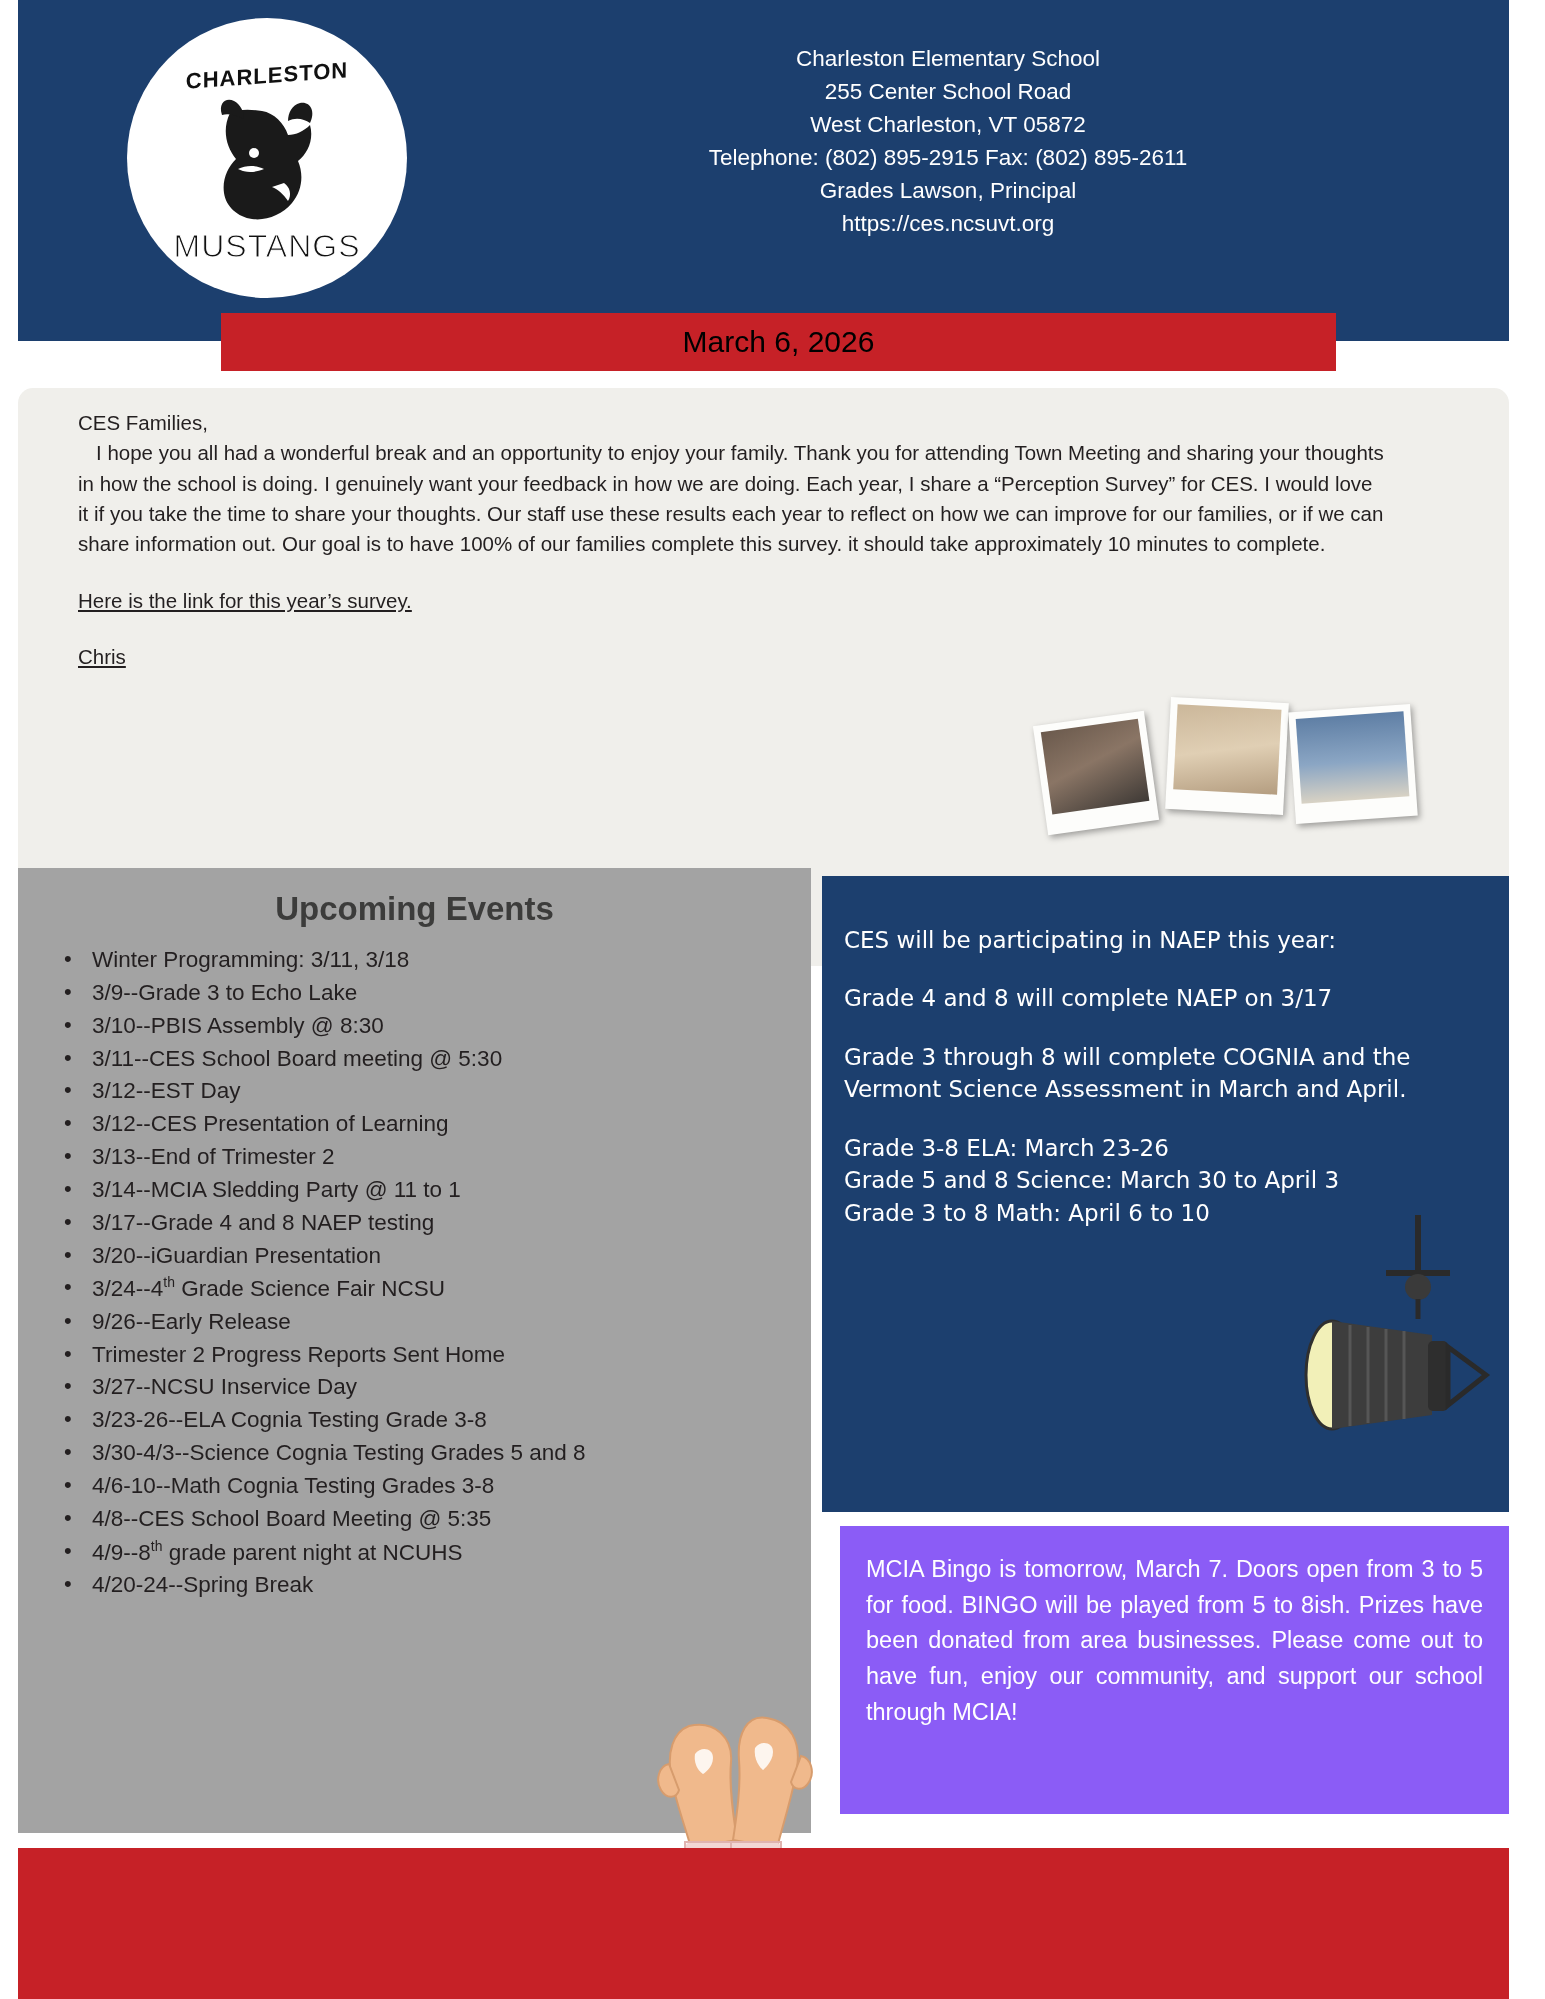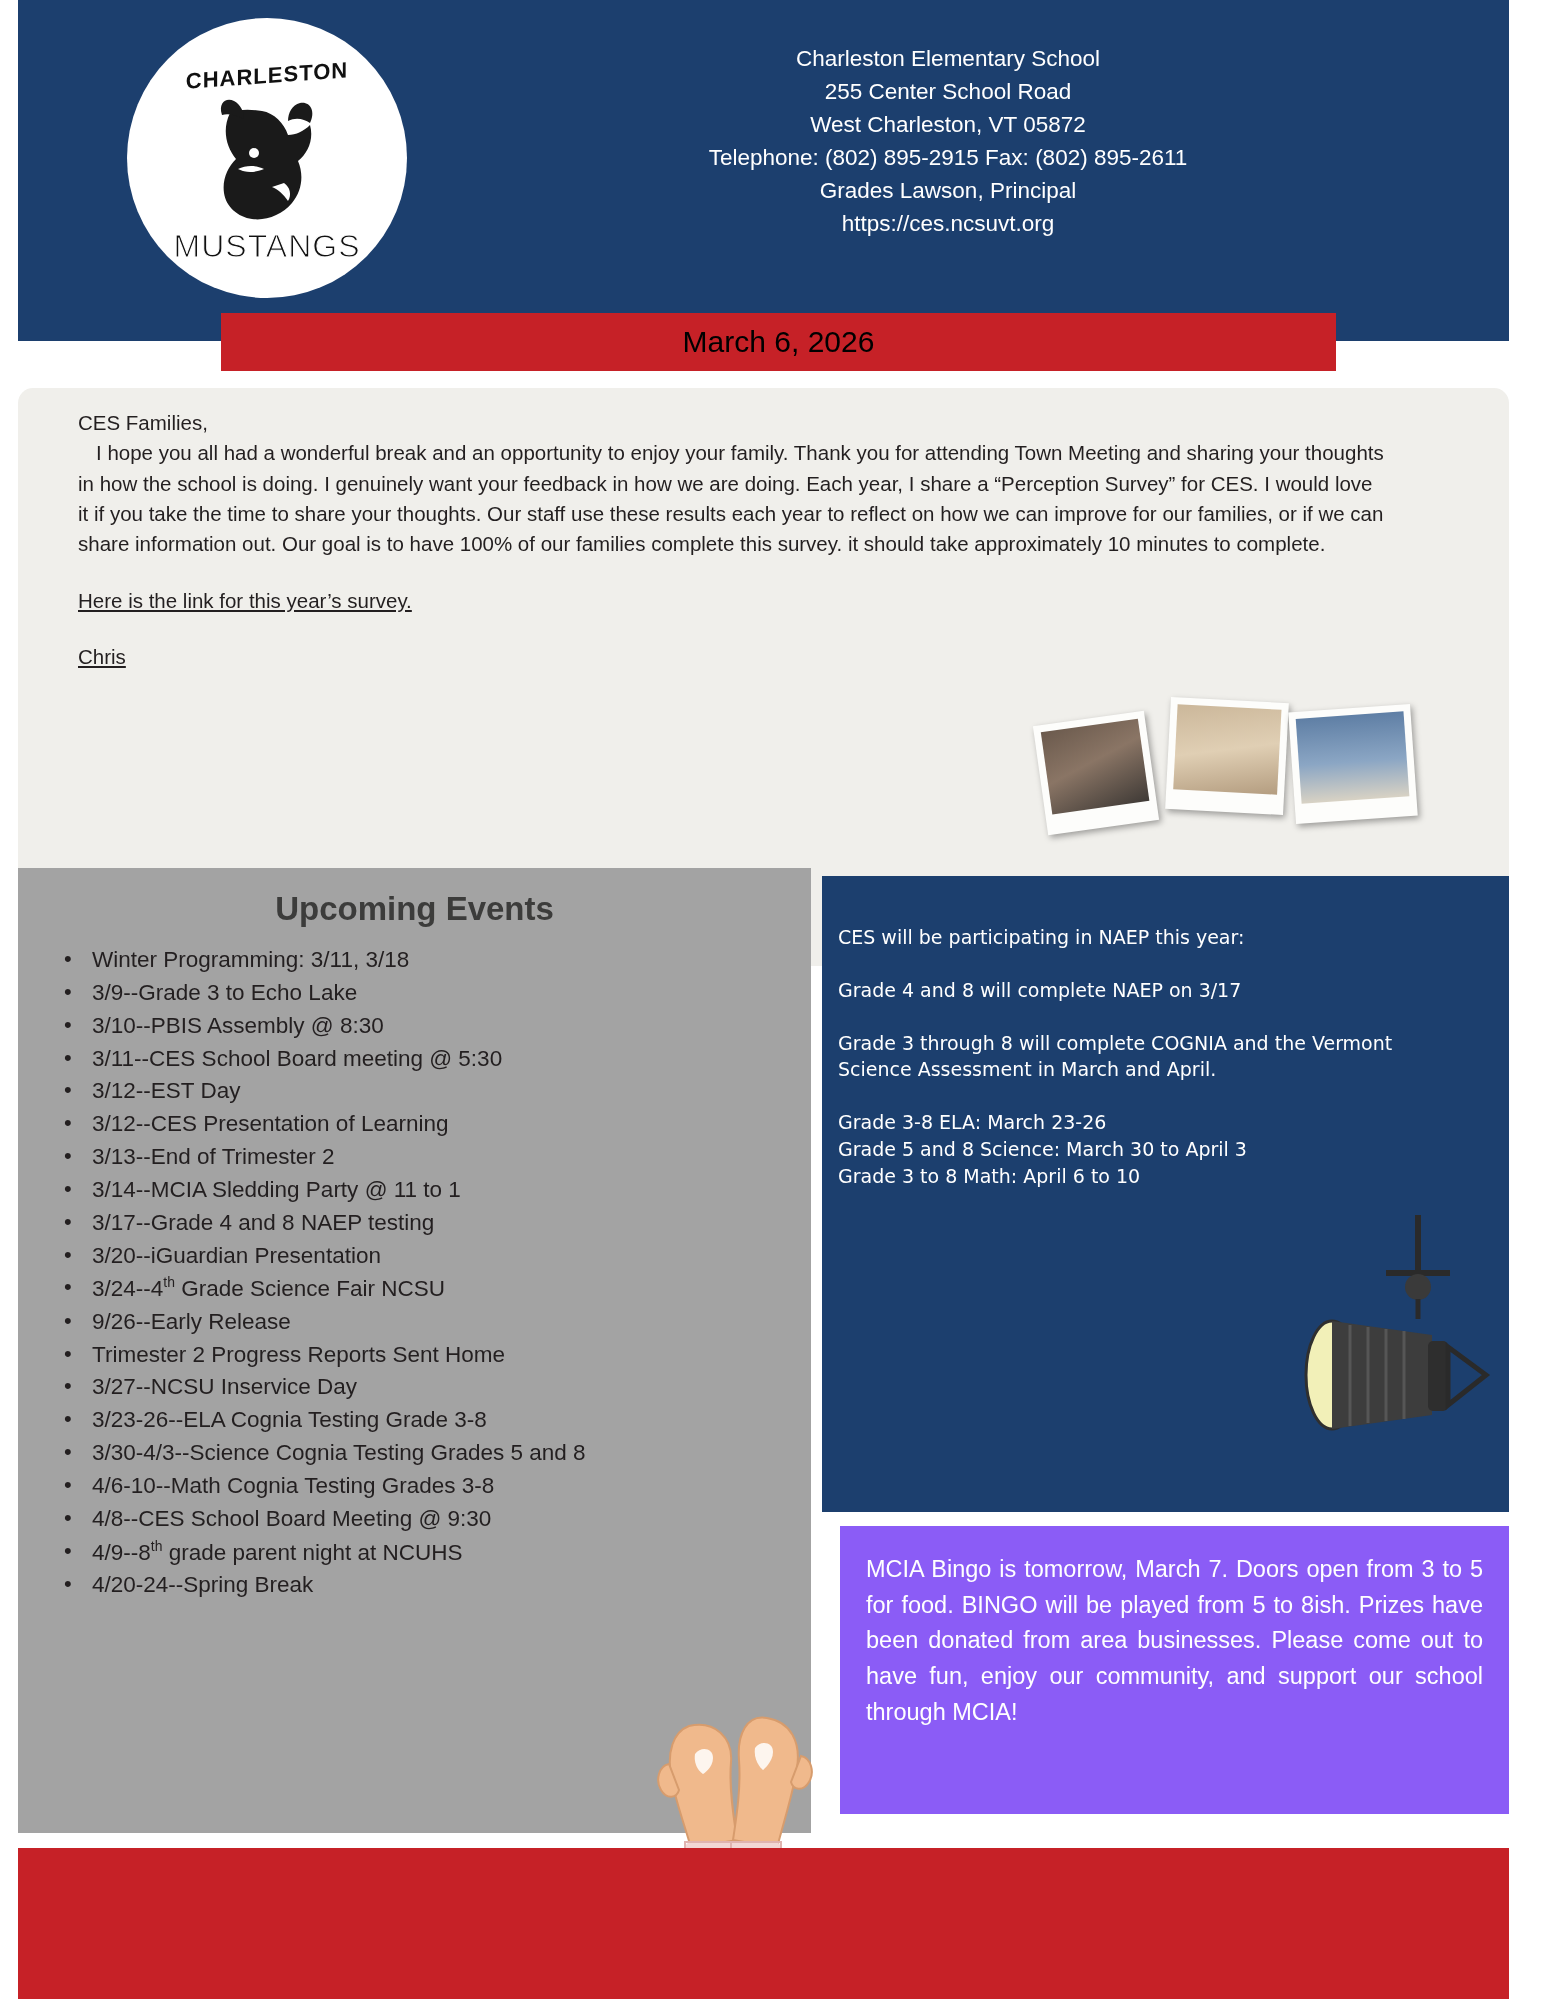--- a/index.html
+++ b/index.html
@@ -142,23 +142,23 @@
   
   .naep {
     position: absolute;
     left: 822px; top: 876px;
     width: 687px; height: 636px;
     background: #1c3f6e;
     color: #ffffff;
   }
   .naep-body {
     position: absolute;
-    left: 16px; top: 48px;
+    left: 22px; top: 48px;
     width: 630px;
-    font-size: 19px;
+    font-size: 23px;
     line-height: 1.41;
     font-family: "DejaVu Sans", sans-serif;
   }
   .naep-body p { margin: 0; }
   .naep-gap { height: 26px; }
 
   
   .spotlight { position: absolute; left: 1290px; top: 1215px; width: 220px; height: 280px; }
 
   
@@ -265,21 +265,21 @@
       <li><span>3/14--MCIA Sledding Party @ 11 to 1</span></li>
       <li><span>3/17--Grade 4 and 8 NAEP testing</span></li>
       <li><span>3/20--iGuardian Presentation</span></li>
       <li><span>3/24--4</span><sup>th</sup><span> Grade Science Fair NCSU</span></li>
       <li><span>9/26--Early Release</span></li>
       <li><span>Trimester 2 Progress Reports Sent Home</span></li>
       <li><span>3/27--NCSU Inservice Day</span></li>
       <li><span>3/23-26--ELA Cognia Testing Grade 3-8</span></li>
       <li><span>3/30-4/3--Science Cognia Testing Grades 5 and 8</span></li>
       <li><span>4/6-10--Math Cognia Testing Grades 3-8</span></li>
-      <li><span>4/8--CES School Board Meeting @ 9:30</span></li>
+      <li><span>4/8--CES School Board Meeting @ 5:35</span></li>
       <li><span>4/9--8</span><sup>th</sup><span> grade parent night at NCUHS</span></li>
       <li><span>4/20-24--Spring Break</span></li>
     </ul>
   </div>
 
   <div class="naep">
     <div class="naep-body">
       <p>CES will be participating in NAEP this year:</p>
       <div class="naep-gap"></div>
       <p>Grade 4 and 8 will complete NAEP on 3/17</p>

